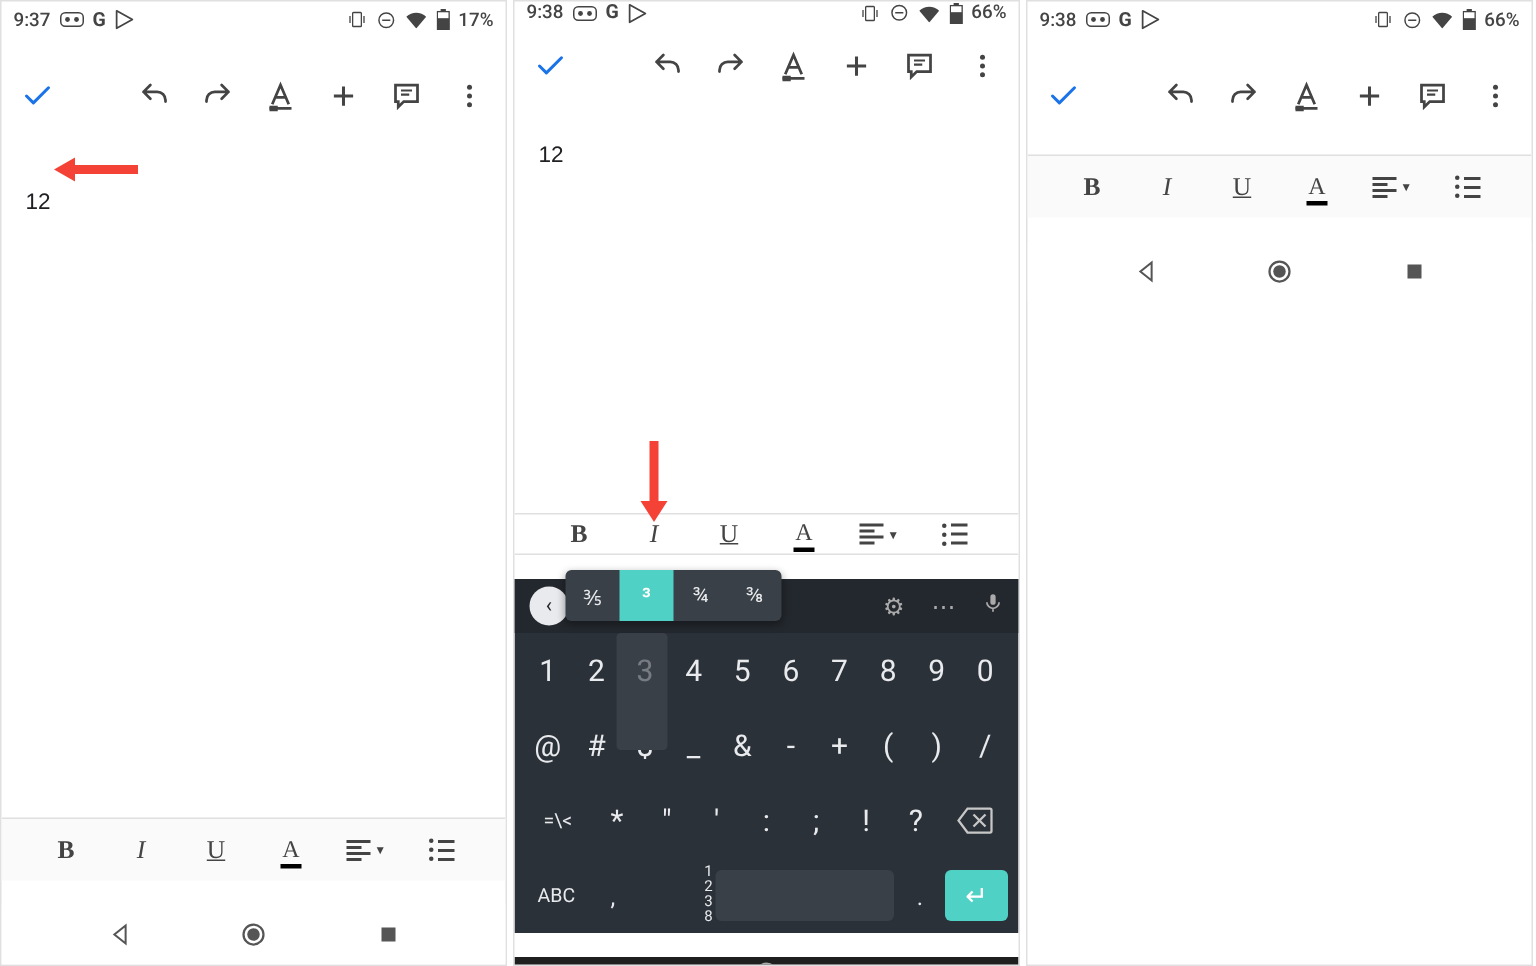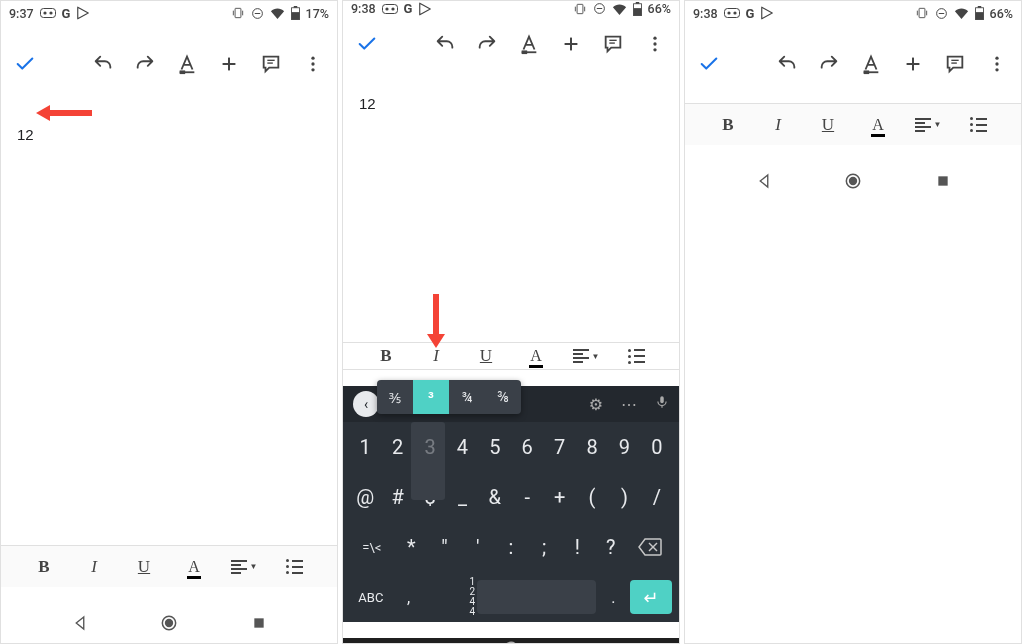--- a/index.html
+++ b/index.html
@@ -594,21 +594,21 @@
             <line x1="19" y1="5" x2="11" y2="13" stroke="#c7c7c7" stroke-width="1.5"></line>
           </svg>
         </div>
     </div>
     <div class="kb-row">
       <div class="key wide2 tiny">ABC</div>
       <div class="key small">,</div>
       <div class="key">
           <div class="substack">
             <span>1 2</span>
-            <span>4 4</span>
+            <span>3 8</span>
           </div>
         </div>
       <div class="key spacebar"></div>
       <div class="key small">.</div>
       <div class="key enter">↵</div>
     </div>
   </div>
 
   <div class="nav-bar dark">
     <div class="nav-btn">

